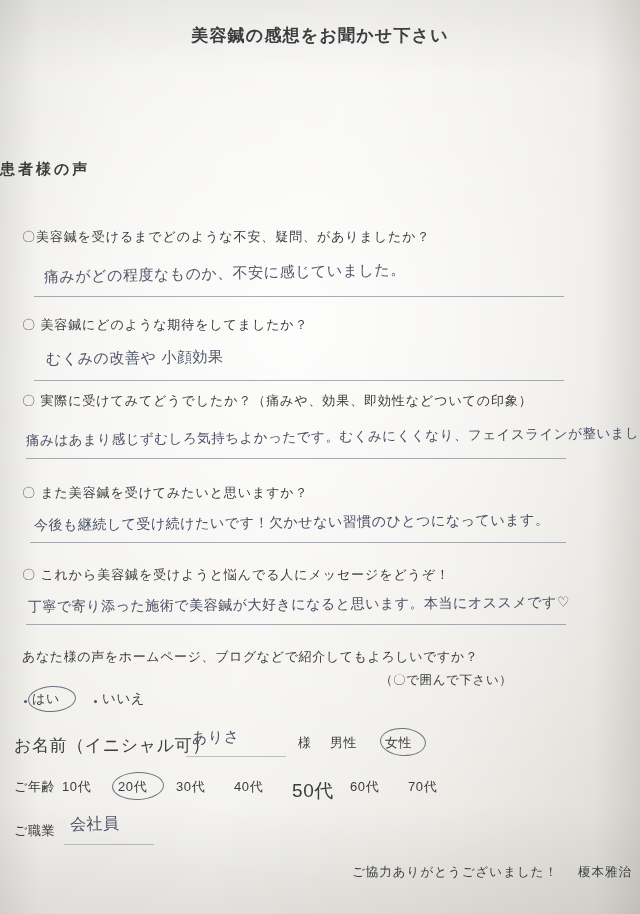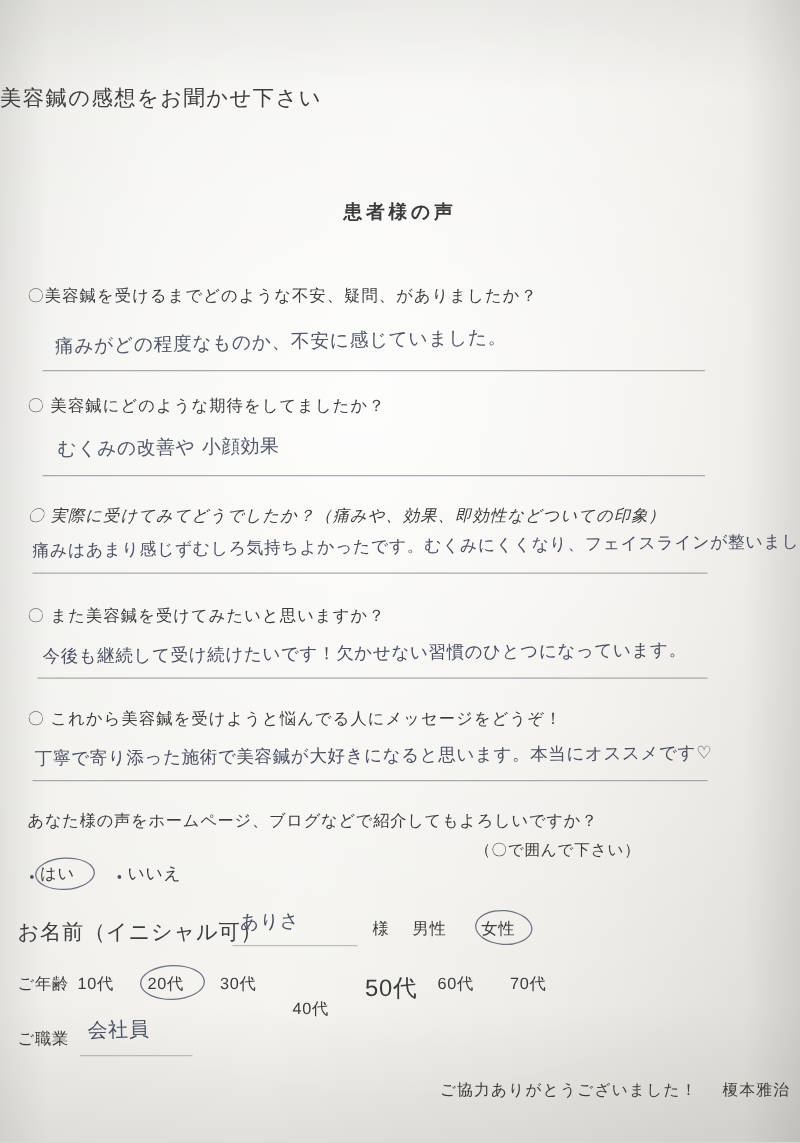--- a/index.html
+++ b/index.html
@@ -41,39 +41,37 @@
   .printed {
     position: absolute;
     font-family: "Liberation Sans", sans-serif;
     color: #3c3c3e;
     letter-spacing: 0.6px;
     white-space: pre;
   }
   .title {
     left: 0; right: 0;
     top: 24px;
-    text-align: left;
+    text-align: center;
     font-size: 17px;
-    font-weight: normal;
+    font-weight: bold;
     letter-spacing: 1.2px;
-    margin-top: 43px;
   }
   .intro {
     left: 30px;
     width: 584px;
     top: 60px;
     font-size: 13.5px;
     line-height: 30px;
     white-space: normal;
     letter-spacing: 1.1px;
   }
   .subtitle {
     left: 0; right: 0;
     top: 160px;
-    text-align: center;
     font-size: 15px;
     font-weight: bold;
     letter-spacing: 3px;
   }
   .q {
     left: 22px;
     font-size: 13px;
     letter-spacing: 0.9px;
     white-space: pre;
   }
@@ -137,21 +135,21 @@
     <div class="printed subtitle">患者様の声</div>
 
     <div class="printed q" style="top:228px;">〇美容鍼を受けるまでどのような不安、疑問、がありましたか？</div>
     <div class="hand hw-line" style="left:44px; top:268px; transform: rotate(-1.2deg);">痛みがどの程度なものか、不安に感じていました。</div>
     <div class="rule" style="left:34px; top:296px; width:530px;"></div>
 
     <div class="printed q" style="top:316px;">〇 美容鍼にどのような期待をしてましたか？</div>
     <div class="hand hw-line" style="left:46px; top:350px; transform: rotate(-0.8deg);">むくみの改善や 小顔効果</div>
     <div class="rule" style="left:34px; top:380px; width:530px;"></div>
 
-    <div class="printed q" style="top:404px;font-style:italic;">〇 実際に受けてみてどうでしたか？（痛みや、効果、即効性などついての印象）</div>
+    <div class="printed q" style="top:392px;">〇 実際に受けてみてどうでしたか？（痛みや、効果、即効性などついての印象）</div>
     <div class="hand hw-small" style="left:26px; top:428px; font-size:13.5px; transform: rotate(-0.7deg);">痛みはあまり感じずむしろ気持ちよかったです。むくみにくくなり、フェイスラインが整いました！</div>
     <div class="rule" style="left:26px; top:458px; width:540px;"></div>
 
     <div class="printed q" style="top:484px;">〇 また美容鍼を受けてみたいと思いますか？</div>
     <div class="hand hw-small" style="left:34px; top:514px; font-size:14px; transform: rotate(-0.6deg);">今後も継続して受け続けたいです！欠かせない習慣のひとつになっています。</div>
     <div class="rule" style="left:30px; top:542px; width:536px;"></div>
 
     <div class="printed q" style="top:566px;">〇 これから美容鍼を受けようと悩んでる人にメッセージをどうぞ！</div>
     <div class="hand hw-small" style="left:28px; top:596px; font-size:14px; transform: rotate(-0.5deg);">丁寧で寄り添った施術で美容鍼が大好きになると思います。本当にオススメです♡</div>
     <div class="rule" style="left:26px; top:624px; width:540px;"></div>
@@ -172,21 +170,21 @@
     <div class="printed" style="left:298px; top:734px; font-size:13px;">様</div>
     <div class="printed" style="left:330px; top:734px; font-size:13px;">男性</div>
     <div class="printed" style="left:385px; top:734px; font-size:13px;">女性</div>
     <div class="circle-mark" style="left:380px; top:728px; width:44px; height:26px; transform: rotate(4deg);"></div>
 
     <div class="printed" style="left:14px; top:778px; font-size:13px;">ご年齢</div>
     <div class="printed" style="left:62px; top:778px; font-size:13px;">10代</div>
     <div class="printed" style="left:118px; top:778px; font-size:13px;">20代</div>
     <div class="circle-mark" style="left:112px; top:772px; width:50px; height:26px; transform: rotate(-2deg);"></div>
     <div class="printed" style="left:176px; top:778px; font-size:13px;">30代</div>
-    <div class="printed" style="left:234px; top:778px; font-size:13px;margin-top:20px;">40代</div>
+    <div class="printed" style="left:234px; top:778px; font-size:13px;">40代</div>
     <div class="printed" style="left:292px; top:778px; font-size:19px;">50代</div>
     <div class="printed" style="left:350px; top:778px; font-size:13px;">60代</div>
     <div class="printed" style="left:408px; top:778px; font-size:13px;">70代</div>
 
     <div class="printed" style="left:14px; top:822px; font-size:13px;">ご職業</div>
     <div class="hand" style="left:70px; top:814px; font-size:16px; transform: rotate(-1.5deg);">会社員</div>
     <div class="rule thin" style="left:64px; top:844px; width:90px;"></div>
 
     <div class="footer-note" style="left:352px; top:864px;">ご協力ありがとうございました！</div>
     <div class="footer-note" style="left:578px; top:864px;">榎本雅治</div>

